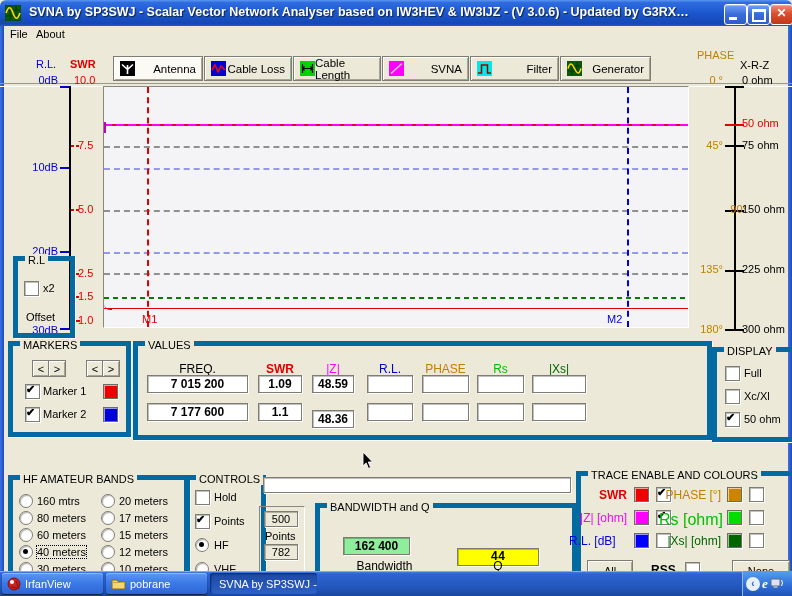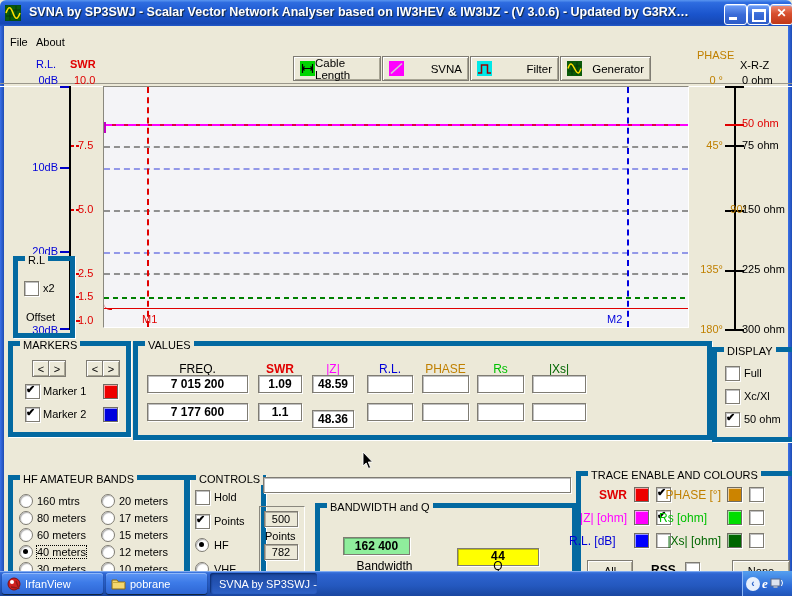--- a/index.html
+++ b/index.html
@@ -13,21 +13,21 @@
   .title-text{color:#fff;font-weight:bold;font-size:12.5px;margin-left:4px;
     text-shadow:1px 1px 1px #123;white-space:nowrap;overflow:hidden;width:690px;}
   .tbtn{position:absolute;top:4px;width:21px;height:19px;border-radius:3px;border:1px solid #fff;
     background:linear-gradient(180deg,#70A0F8,#3A6CD8 50%,#2E5CC8);box-shadow:inset 0 1px 0 #9CC0FF;}
   .tbtn.close{background:linear-gradient(180deg,#F09078,#D85030 45%,#C03818);}
   .glyph-min{position:absolute;left:4px;bottom:4px;width:8px;height:3px;background:#fff;}
   .glyph-max{position:absolute;left:4px;top:4px;width:10px;height:8px;border:2px solid #fff;border-top-width:3px;}
   .glyph-close::before{content:"✕";position:absolute;left:0;top:1px;width:100%;text-align:center;color:#fff;font-weight:bold;font-size:12px;}
   
   .sideborder{position:absolute;width:4px;top:26px;height:545px;background:linear-gradient(90deg,#3A70E8,#1E4CB4);}
-  .menubar{position:absolute;left:4px;top:26px;width:644px;height:18px;background:#ECE9D8;margin-top:8px;}
+  .menubar{position:absolute;left:4px;top:26px;width:644px;height:18px;background:#ECE9D8;}
   .menu-item{position:absolute;top:2px;font-size:11px;}
   
   .tab{position:absolute;top:56px;height:25px;background:#ECE9D8;border:1px solid #7F7C73;
     box-shadow:inset 1px 1px 0 #fff,inset -1px -1px 0 #A8A594;display:flex;align-items:center;
     justify-content:space-between;padding:0 6px;box-sizing:border-box;font-size:11.5px;}
   .tab.active{background:#FBFAF4;}
   .tab svg{flex:0 0 auto;}
   .groove{position:absolute;left:0;width:792px;height:2px;border-top:1px solid #9A978B;border-bottom:1px solid #fff;}
   
   .gb{position:absolute;border:5px solid #0369a1;box-shadow:1px 1px 0 #fff;}
@@ -96,20 +96,34 @@
   </div>
 
   <div class="menubar">
     <span class="menu-item" style="left:6px">File</span>
     <span class="menu-item" style="left:32px">About</span>
   </div>
 
   <div class="sideborder" style="left:0"></div>
   <div class="sideborder" style="left:788px"></div>
 
+  <div class="tab active" style="left:113px;width:90px">
+    <svg width="15" height="15">
+        <rect width="15" height="15" fill="#000"></rect>
+        <path d="M7.5 4 L7.5 13 M2 3.5 L7.5 8.5 L13 3.5" stroke="#fff" stroke-width="1.6" fill="none"></path>
+      </svg>
+    <span>Antenna</span>
+  </div>
+  <div class="tab" style="left:204px;width:88px">
+    <svg width="15" height="15">
+        <rect width="15" height="15" fill="#0000D0"></rect>
+        <path d="M1 9 L4 4 L7 11 L10 5 L14 9" stroke="#F00" stroke-width="1.5" fill="none"></path>
+      </svg>
+    <span>Cable Loss</span>
+  </div>
   <div class="tab" style="left:293px;width:88px">
     <svg width="15" height="15">
         <rect width="15" height="15" fill="#00D400"></rect>
         <path d="M2.5 3 L2.5 12 M12.5 3 L12.5 12 M2.5 7.5 L12.5 7.5 M4.5 5.5 L2.5 7.5 L4.5 9.5 M10.5 5.5 L12.5 7.5 L10.5 9.5" stroke="#000" stroke-width="1.2" fill="none"></path>
       </svg>
     <span>Cable Length</span>
   </div>
   <div class="tab" style="left:382px;width:87px">
     <svg width="15" height="15">
         <rect width="15" height="15" fill="#FF00FF"></rect>
@@ -324,21 +338,21 @@
     <span class="lbl c-mag" style="left:-12px;top:35px;width:58px;text-align:right;font-size:12px">|Z| [ohm]</span>
     <div class="swatch" style="left: 53px; top: 34px; background: rgb(255, 0, 255);"></div>
     <div class="cb checked" style="left:75px;top:34px"></div>
     <span class="lbl c-blue" style="left:-12px;top:58px;width:58px;text-align:left;font-size:12px">R.L. [dB]</span>
     <div class="swatch" style="left: 53px; top: 57px; background: rgb(0, 0, 255);"></div>
     <div class="cb" style="left:75px;top:57px"></div>
 
     <span class="lbl c-orange" style="left:78px;top:12px;width:62px;text-align:right;font-size:12px">PHASE [°]</span>
     <div class="swatch" style="left: 146px; top: 11px; background: rgb(204, 132, 0);"></div>
     <div class="cb" style="left:168px;top:11px"></div>
-    <span class="lbl c-green" style="left:78px;top:35px;width:60px;font-size:12px">Rs [ohm]</span>
+    <span class="lbl c-green" style="left:78px;top:35px;width:60px;font-size:16px">Rs [ohm]</span>
     <div class="swatch" style="left: 146px; top: 34px; background: rgb(0, 221, 0);"></div>
     <div class="cb" style="left:168px;top:34px"></div>
     <span class="lbl c-dkgreen" style="left:78px;top:58px;width:62px;text-align:right;font-size:12px">|Xs| [ohm]</span>
     <div class="swatch" style="left: 146px; top: 57px; background: rgb(0, 102, 0);"></div>
     <div class="cb" style="left:168px;top:57px"></div>
 
     <div class="btn3d" style="left:6px;top:84px;width:44px;height:20px">All</div>
     <span class="lbl bold" style="left:70px;top:87px;font-size:12px">RSS</span>
     <div class="cb" style="left:104px;top:86px"></div>
     <div class="btn3d" style="left:151px;top:84px;width:56px;height:20px">None</div>

